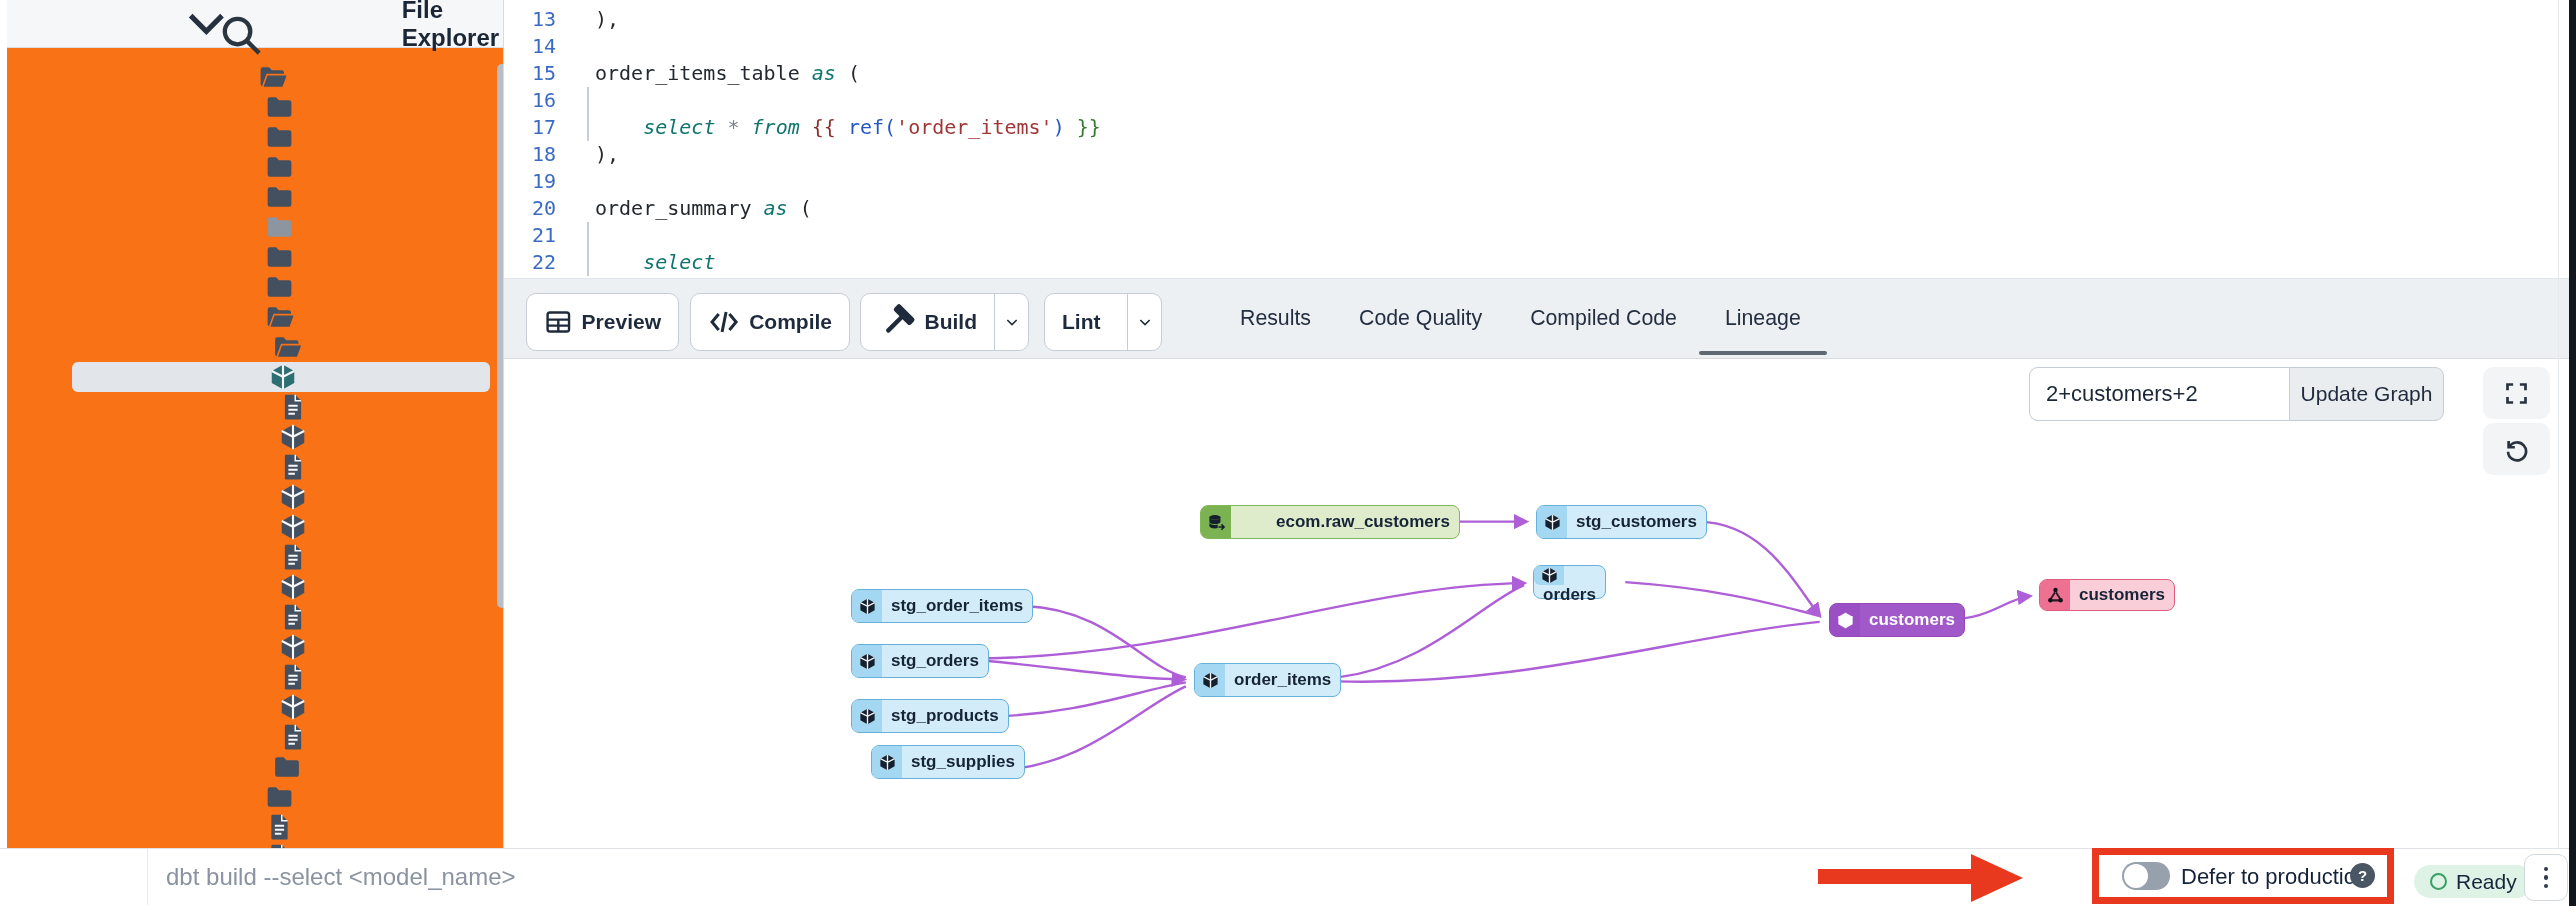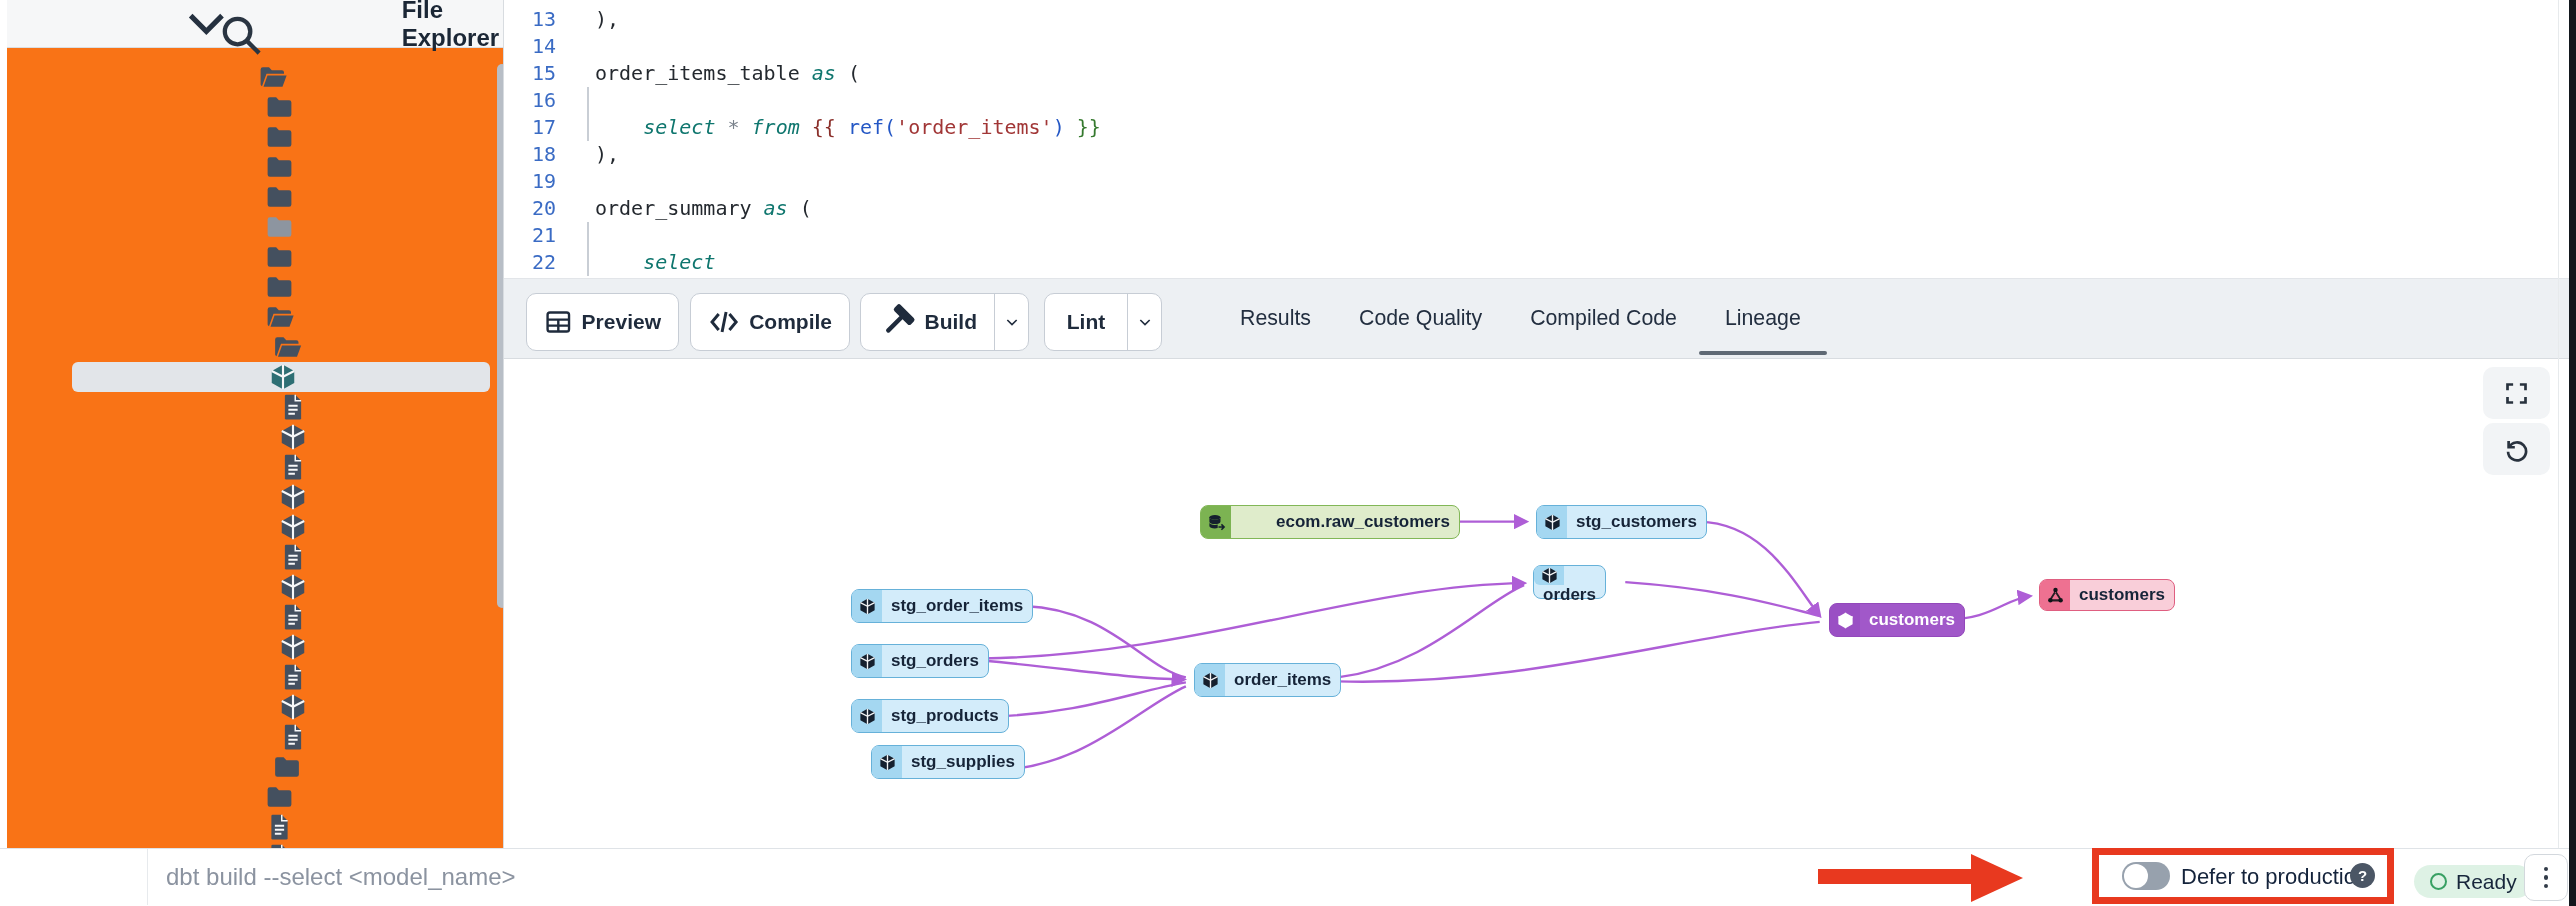--- a/index.html
+++ b/index.html
@@ -326,21 +326,21 @@
         </svg></span>
       <span>Build</span>
     </span>
   <span class="bchev">
       <svg viewBox="0 0 24 24" fill="none" stroke="currentColor" stroke-width="2.4">
         <path d="M5 9l7 7 7-7"></path>
       </svg>
     </span>
 </div>
 <div class="btn" style="left:1044px; width:118px;">
-  <span class="bmain" style="flex:1; justify-content:center;">
+  <span class="bmain" style="flex:1; ">
       <span>Lint</span>
     </span>
   <span class="bchev">
       <svg viewBox="0 0 24 24" fill="none" stroke="currentColor" stroke-width="2.4">
         <path d="M5 9l7 7 7-7"></path>
       </svg>
     </span>
 </div>
 <div id="tabs">
   <span class="tab">Results</span>
@@ -459,20 +459,24 @@
         <span style="display: inline-block; width: 19px; height: 19px;"><svg viewBox="0 0 24 24" fill="currentColor" width="100%" height="100%">
             <circle cx="12" cy="5" r="2.8"></circle>
             <circle cx="5.5" cy="18" r="2.8"></circle>
             <circle cx="18.5" cy="18" r="2.8"></circle>
             <path d="M10.8 6.5 4.8 16l2 1.5 6-9.5ZM13.2 6.5l6 9.5-2 1.5-6-9.5ZM5.5 19.5h13v-2.8h-13Z" opacity="0.9"></path>
           </svg></span>
       </span>
     <span class="nlabel">customers</span>
   </div>
 
+  <div id="graph-search">
+    <input id="graph-input" type="text" value="2+customers+2" style="">
+    <div id="update-btn">Update Graph</div>
+  </div>
   <div class="gtool" style="top:8px;">
       <span style="display: inline-block; width: 27px; height: 27px;"><svg viewBox="0 0 24 24" fill="none" stroke="currentColor" stroke-width="2.4" width="100%" height="100%">
           <path d="M4 9V4h5M15 4h5v5M20 15v5h-5M9 20H4v-5"></path>
         </svg></span>
     </div>
   <div class="gtool" style="top:64px;">
       <span style="display: inline-block; width: 27px; height: 27px;"><svg viewBox="0 0 24 24" fill="none" stroke="currentColor" stroke-width="2.4" width="100%" height="100%">
           <path d="M5 4.5V10h5.5"></path>
           <path d="M5.4 10A8 8 0 1 1 4.5 14"></path>
         </svg></span>

